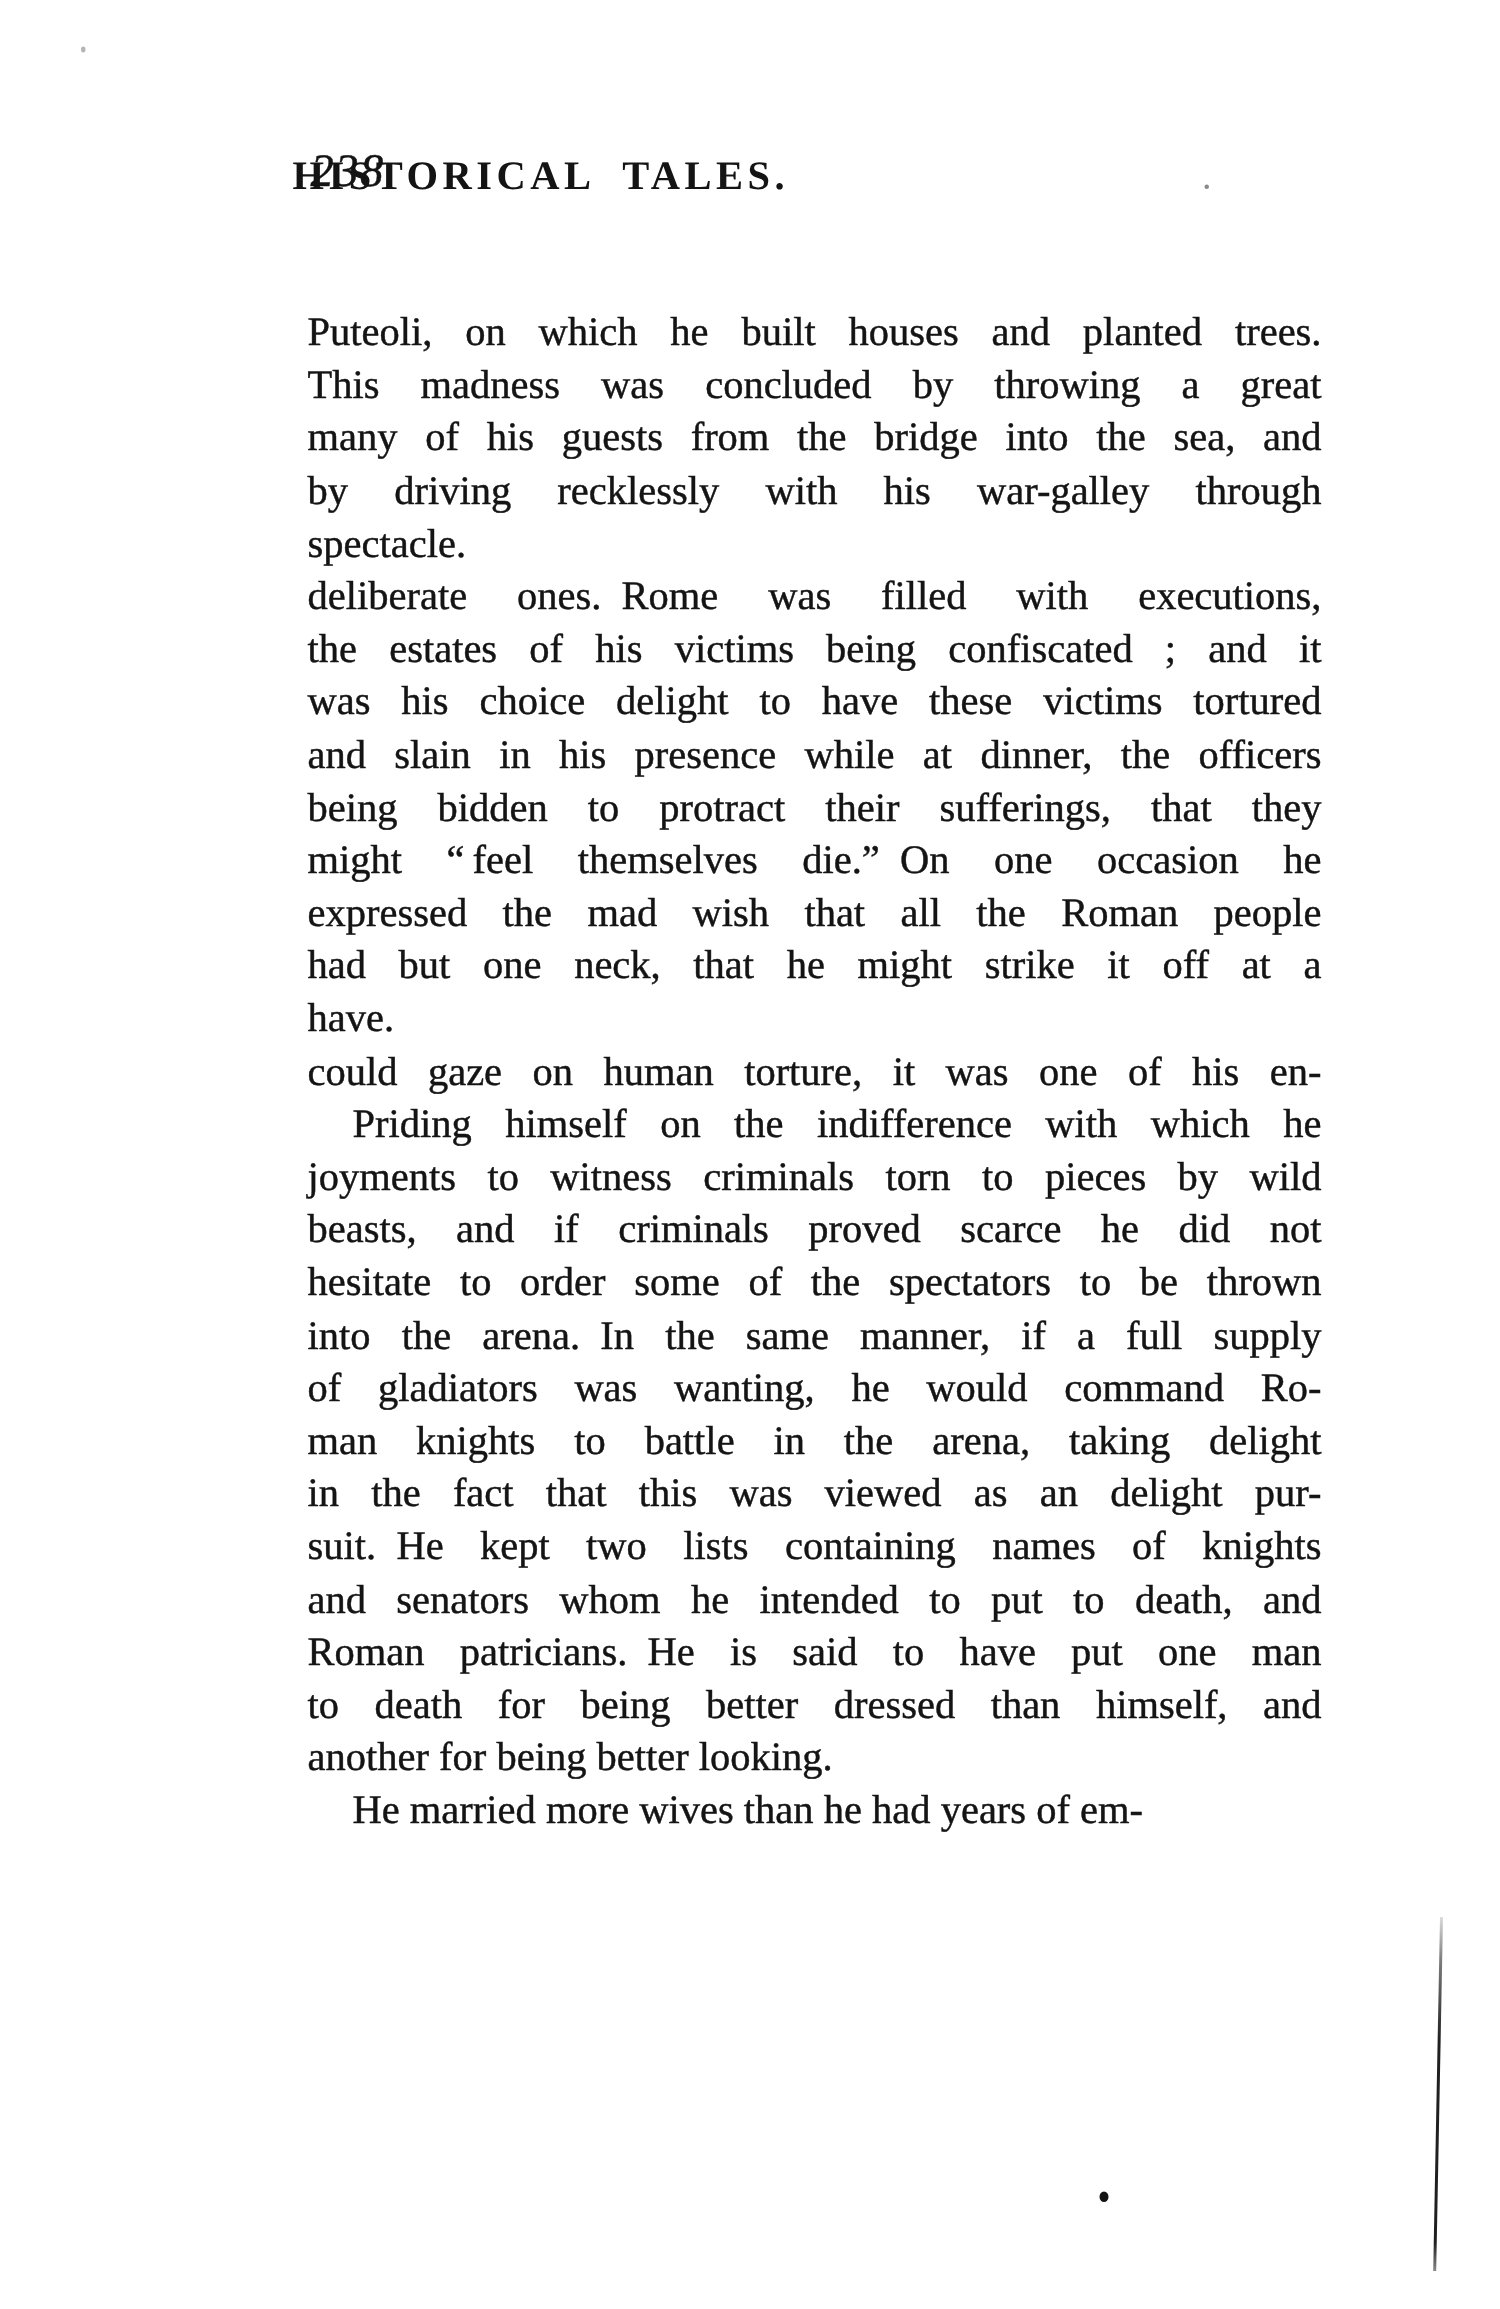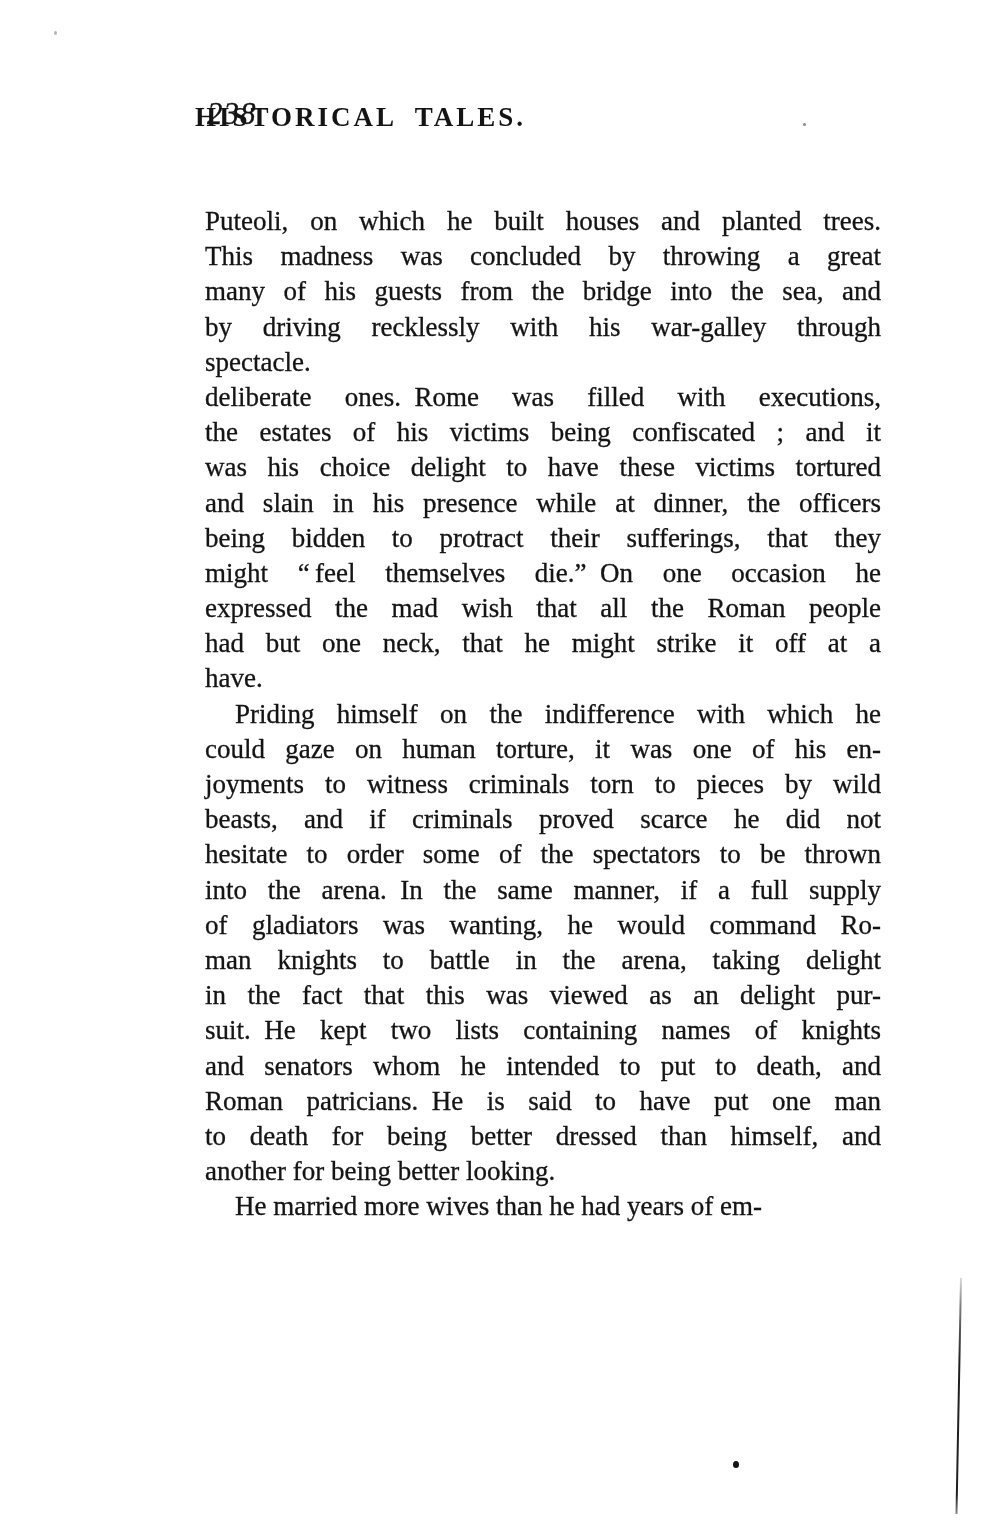--- a/index.html
+++ b/index.html
@@ -125,22 +125,22 @@
         <div class="line">the estates of his victims being confiscated&nbsp;; and it</div>
         <div class="line">was his choice delight to have these victims tortured</div>
         <div class="line">and slain in his presence while at dinner, the officers</div>
         <div class="line">being bidden to protract their sufferings, that they</div>
         <div class="line">might “ feel themselves die.” On one occasion he</div>
         <div class="line">expressed the mad wish that all the Roman people</div>
         <div class="line">had but one neck, that he might strike it off at a</div>
         <div class="line last">have.</div>
       </div>
       <div class="para">
+        <div class="line">could gaze on human torture, it was one of his en-</div>
         <div class="line indent">Priding himself on the indifference with which he</div>
-        <div class="line">could gaze on human torture, it was one of his en-</div>
         <div class="line">joyments to witness criminals torn to pieces by wild</div>
         <div class="line">beasts, and if criminals proved scarce he did not</div>
         <div class="line">hesitate to order some of the spectators to be thrown</div>
         <div class="line">into the arena. In the same manner, if a full supply</div>
         <div class="line">of gladiators was wanting, he would command Ro-</div>
         <div class="line">man knights to battle in the arena, taking delight</div>
         <div class="line">in the fact that this was viewed as an delight pur-</div>
         <div class="line">suit. He kept two lists containing names of knights</div>
         <div class="line">and senators whom he intended to put to death, and</div>
         <div class="line">Roman patricians. He is said to have put one man</div>

